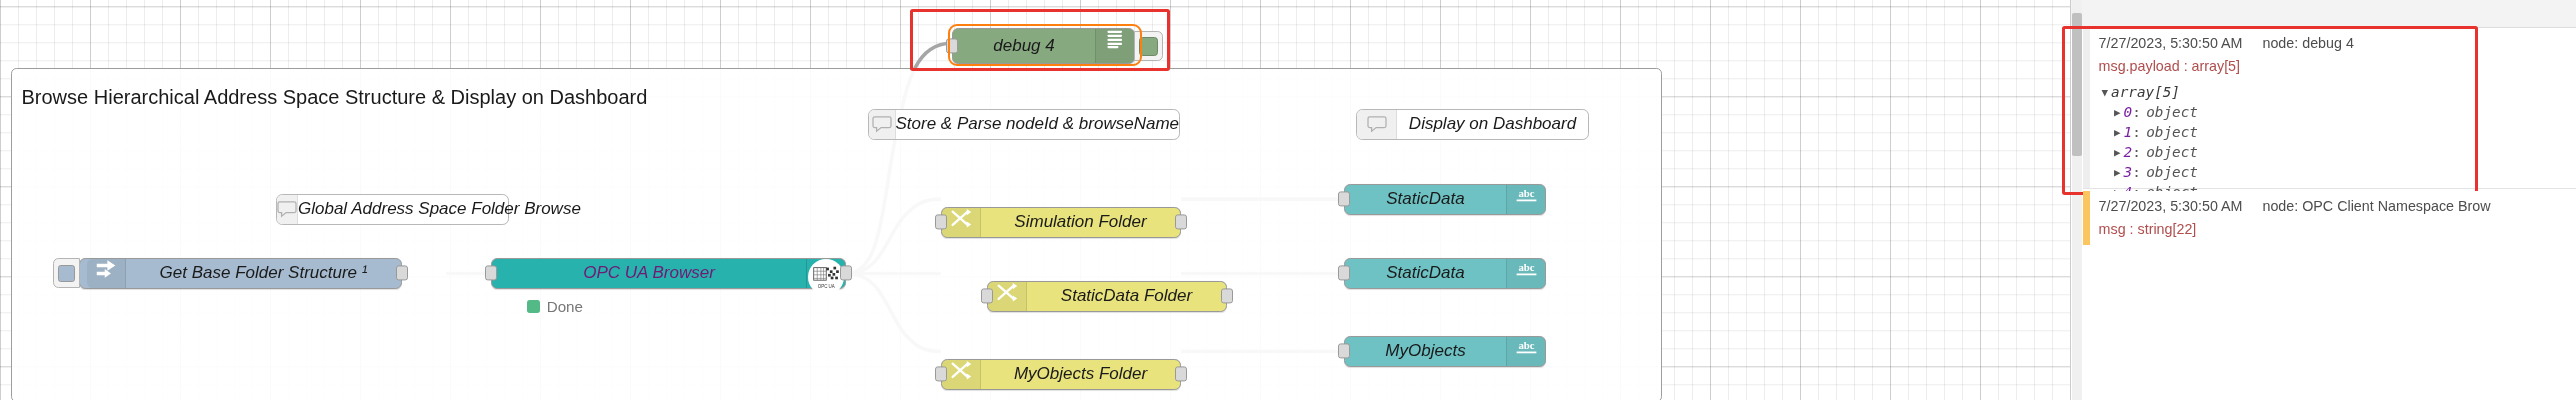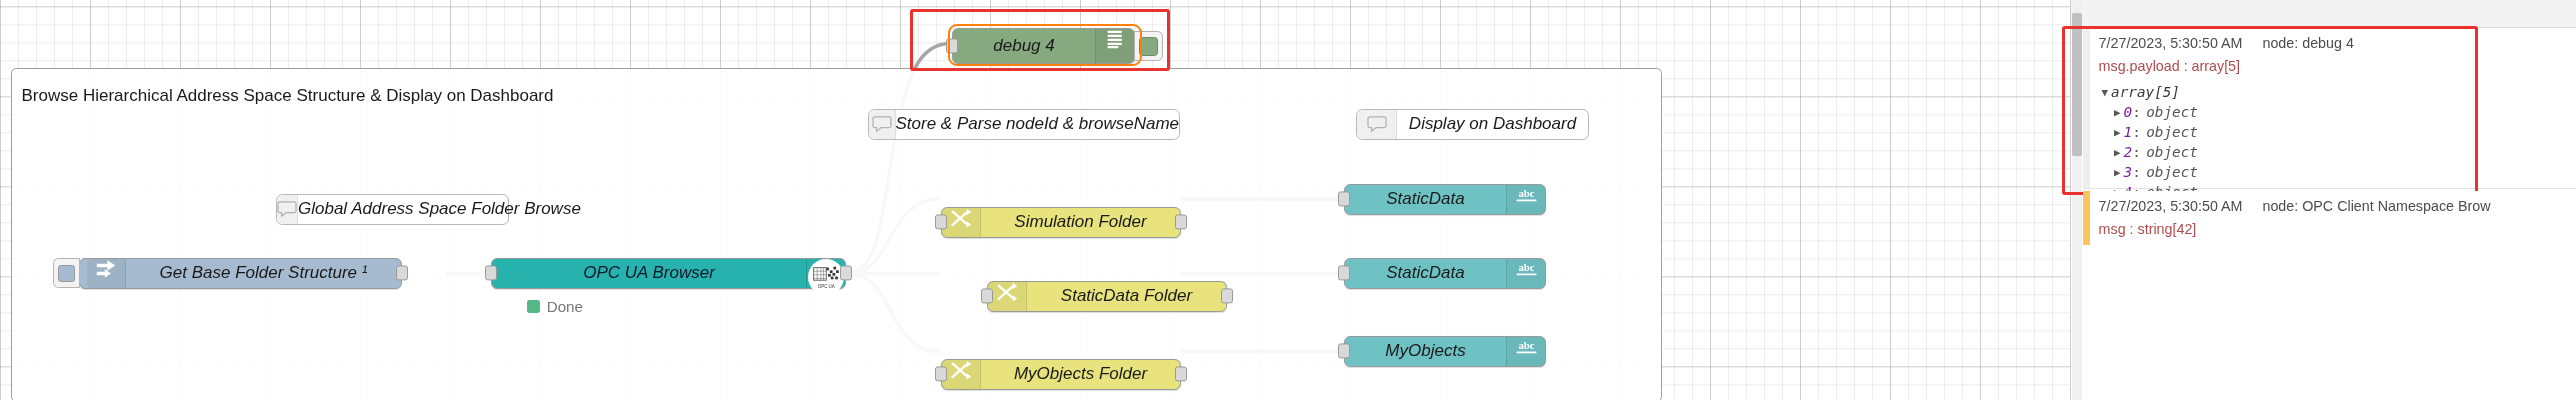--- a/index.html
+++ b/index.html
@@ -22,21 +22,21 @@
     background-size:18px 18px,18px 18px,90px 90px,90px 90px;
     background-position:0 6.3px,0 6.3px,0 6.3px,0 6.3px;
   }
 
   
   .group-box{
     position:absolute;border:1.8px solid #9d9d9d;border-radius:5.4px;
     background:rgba(255,255,255,.92);
   }
   .group-label{
-    position:absolute;font-size:17px;color:#1a1a1a;white-space:nowrap;
+    position:absolute;font-size:20px;color:#1a1a1a;white-space:nowrap;
     font-family:"Liberation Sans", sans-serif;
   }
 
   
   .node{
     position:absolute;border:0.9px solid #999;border-radius:6.3px;
     display:flex;align-items:center;box-sizing:border-box;
     box-shadow:0 0.9px 0.9px rgba(0,0,0,.12);
   }
   .node .nlabel{
@@ -200,21 +200,21 @@
           <path d="M2 5 h12 v-4 l9 6 -9 6 v-4 h-12 z" fill="#fff"></path>
           <path d="M2 14 h9 v-3 l7 5 -7 5 v-3 h-9 z" fill="#fff"></path>
         </svg>
       </span>
       <span class="nlabel">Get Base Folder Structure ¹</span>
       <span class="port out"></span>
     </div>
 
     <div class="node opcua" style="left:491px;top:258px;width:355px;height:30.5px;">
       <span class="port in"></span>
-      <span class="nlabel" style="color:#0f172a;">OPC UA Browser</span>
+      <span class="nlabel" style="color:#701a75;">OPC UA Browser</span>
       <span class="icon-box right" style="background:transparent;border-left:0.9px solid rgba(0,0,0,.14);">
         <span class="opcua-glyph">
           <svg width="30.5" height="27" viewBox="0 0 34 30" aria-hidden="true">
             <rect x="3" y="4" width="14" height="14" fill="none" stroke="#555" stroke-width="1"></rect>
             <path d="M3 8 h14 M3 12 h14 M3 16 h14 M7 4 v14 M11 4 v14 M14 4 v14" stroke="#777" stroke-width=".7"></path>
             <g fill="#333">
               <rect x="17" y="4" width="3" height="3"></rect>
                 <rect x="21" y="7" width="3" height="3"></rect>
               <rect x="25" y="3" width="3" height="3"></rect>
                 <rect x="19" y="11" width="3" height="3"></rect>
@@ -409,18 +409,18 @@
     </div>
 
     <div class="annot" style="position:absolute;left:-9px;top:26px;width:410px;height:163px;"></div>
 
     <div class="dmsg" style="position:absolute;left:11.6px;top:191px;width:495px;height:54px;overflow:hidden;border-bottom:none;">
       <div class="bar amber"></div>
       <div class="dhead">
         <span>7/27/2023, 5:30:50 AM</span>
         <span class="node-name">node: OPC Client Namespace Brow</span>
       </div>
-      <div class="dtopic">msg : string[42]</div>
+      <div class="dtopic">msg : string[22]</div>
     </div>
   </div>
 
 </div>
 
 
 </body></html>

